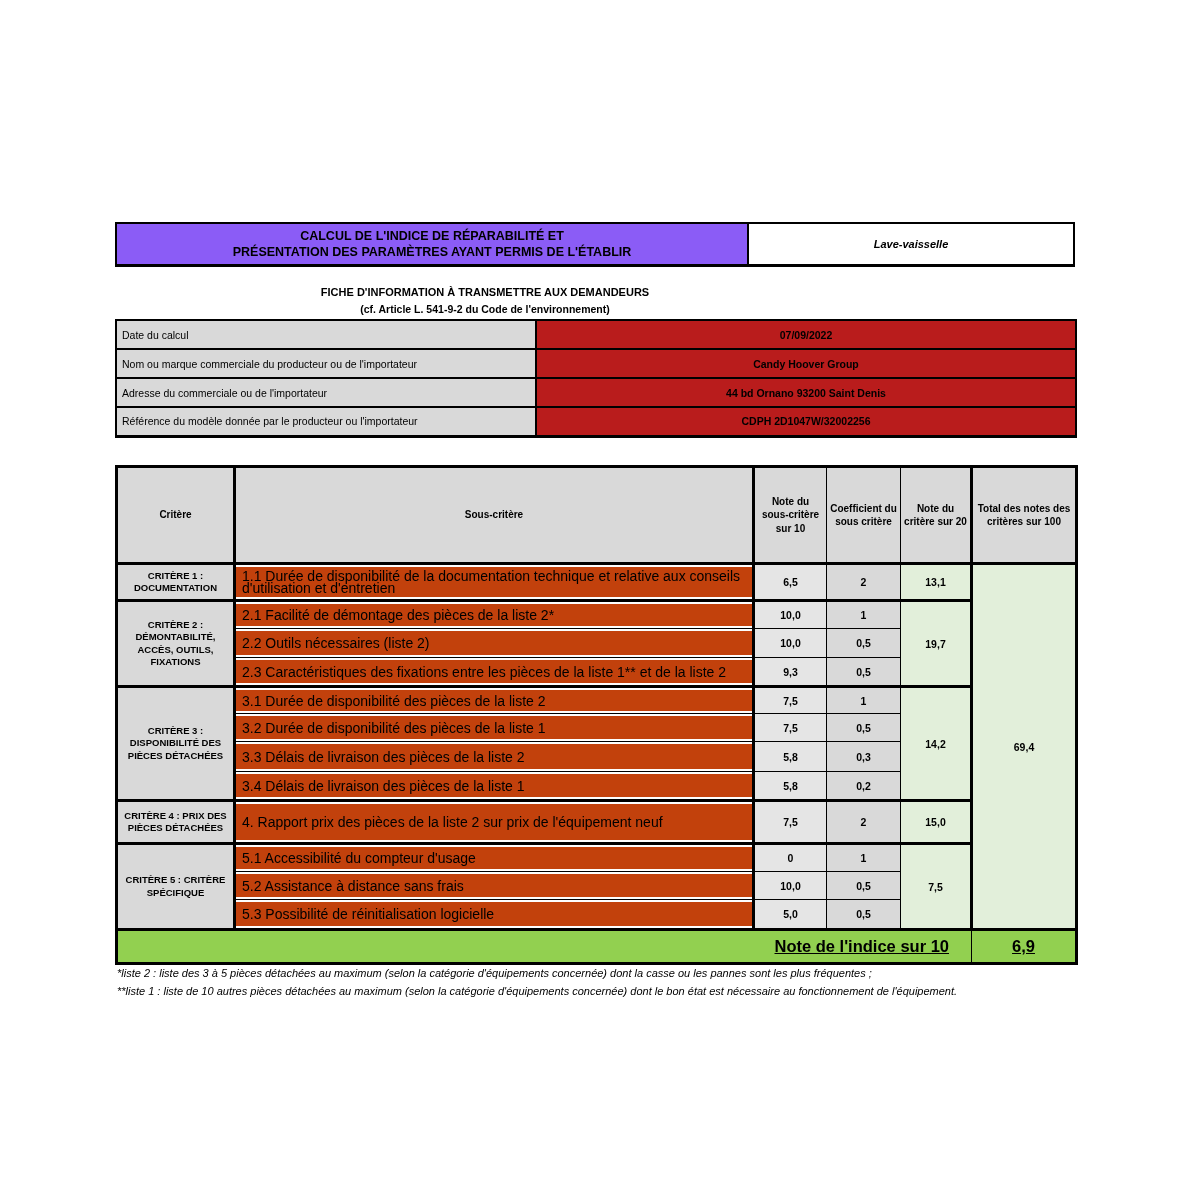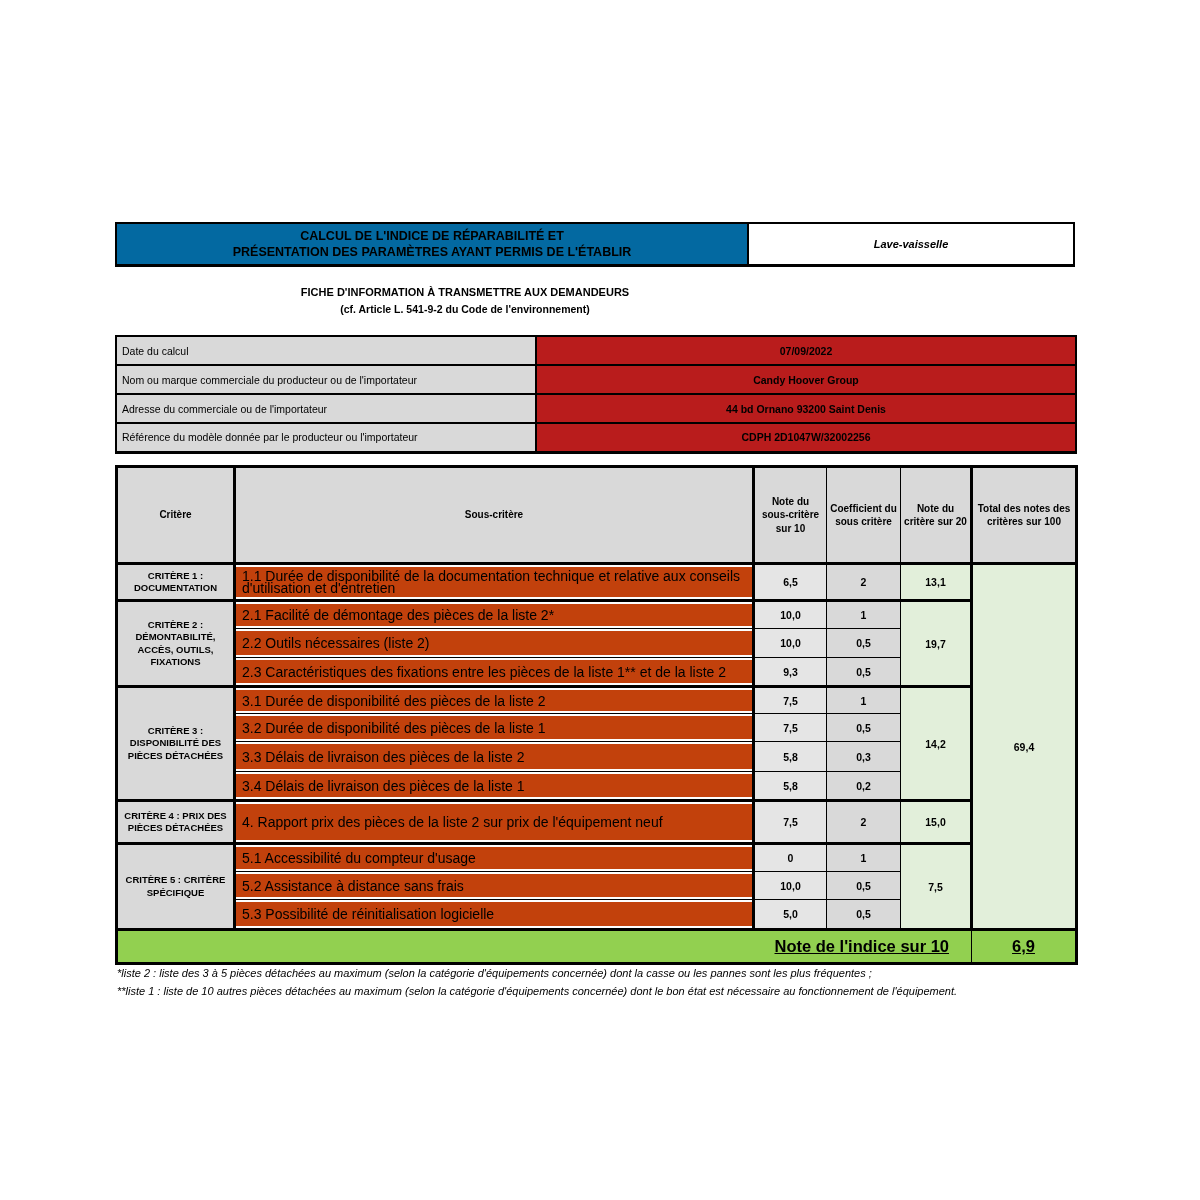--- a/index.html
+++ b/index.html
@@ -2,35 +2,35 @@
 <html><head>
 <meta charset="utf-8">
 <style>
   html,body{margin:0;padding:0;background:#fff;}
   .page{position:relative;width:1200px;height:1200px;background:#ffffff;overflow:hidden;
         font-family:"Liberation Sans",sans-serif;color:#000;}
 
   
   .titlebox{position:absolute;left:115px;top:222px;width:960px;height:45px;display:flex;
             border:2px solid #000;border-bottom:3px solid #000;box-sizing:border-box;}
-  .title-left{width:630px;background:#0369a1;border-right:2px solid #000;display:flex;
+  .title-left{width:630px;background:#8b5cf6;border-right:2px solid #000;display:flex;
               flex-direction:column;justify-content:center;text-align:center;
               font-weight:bold;font-size:12.5px;line-height:16px;}
   .title-right{flex:1;background:#fff;display:flex;align-items:center;justify-content:center;
                font-weight:bold;font-style:italic;font-size:11px;}
 
   
-  .subtitle{position:absolute;left:109px;top:284px;width:712px;text-align:center;
+  .subtitle{position:absolute;left:129px;top:284px;width:712px;text-align:center;
             font-weight:bold;line-height:17px;}
   .subtitle .s1{font-size:11px;}
   .subtitle .s2{font-size:10.5px;}
 
   
   table{border-collapse:collapse;table-layout:fixed;}
-  .info{position:absolute;left:115px;top:335px;width:960px;border:2px solid #000;
+  .info{position:absolute;left:115px;top:319px;width:960px;border:2px solid #000;
         border-bottom:3px solid #000;}
   .info td{border:2px solid #000;height:29px;vertical-align:middle;box-sizing:border-box;}
   .info .lbl{background:#d9d9d9;font-size:10.5px;padding:0 5px;text-align:left;}
   .info .val{background:#b91c1c;font-weight:bold;font-size:10.5px;text-align:center;}
 
   
   .main{position:absolute;left:115px;top:465px;width:960px;border:3px solid #000;}
   .main td{border:1px solid #000;vertical-align:middle;box-sizing:border-box;overflow:hidden;}
   .main .bl3{border-left:3px solid #000;}
   .main tr.gtop td{border-top:3px solid #000;}

